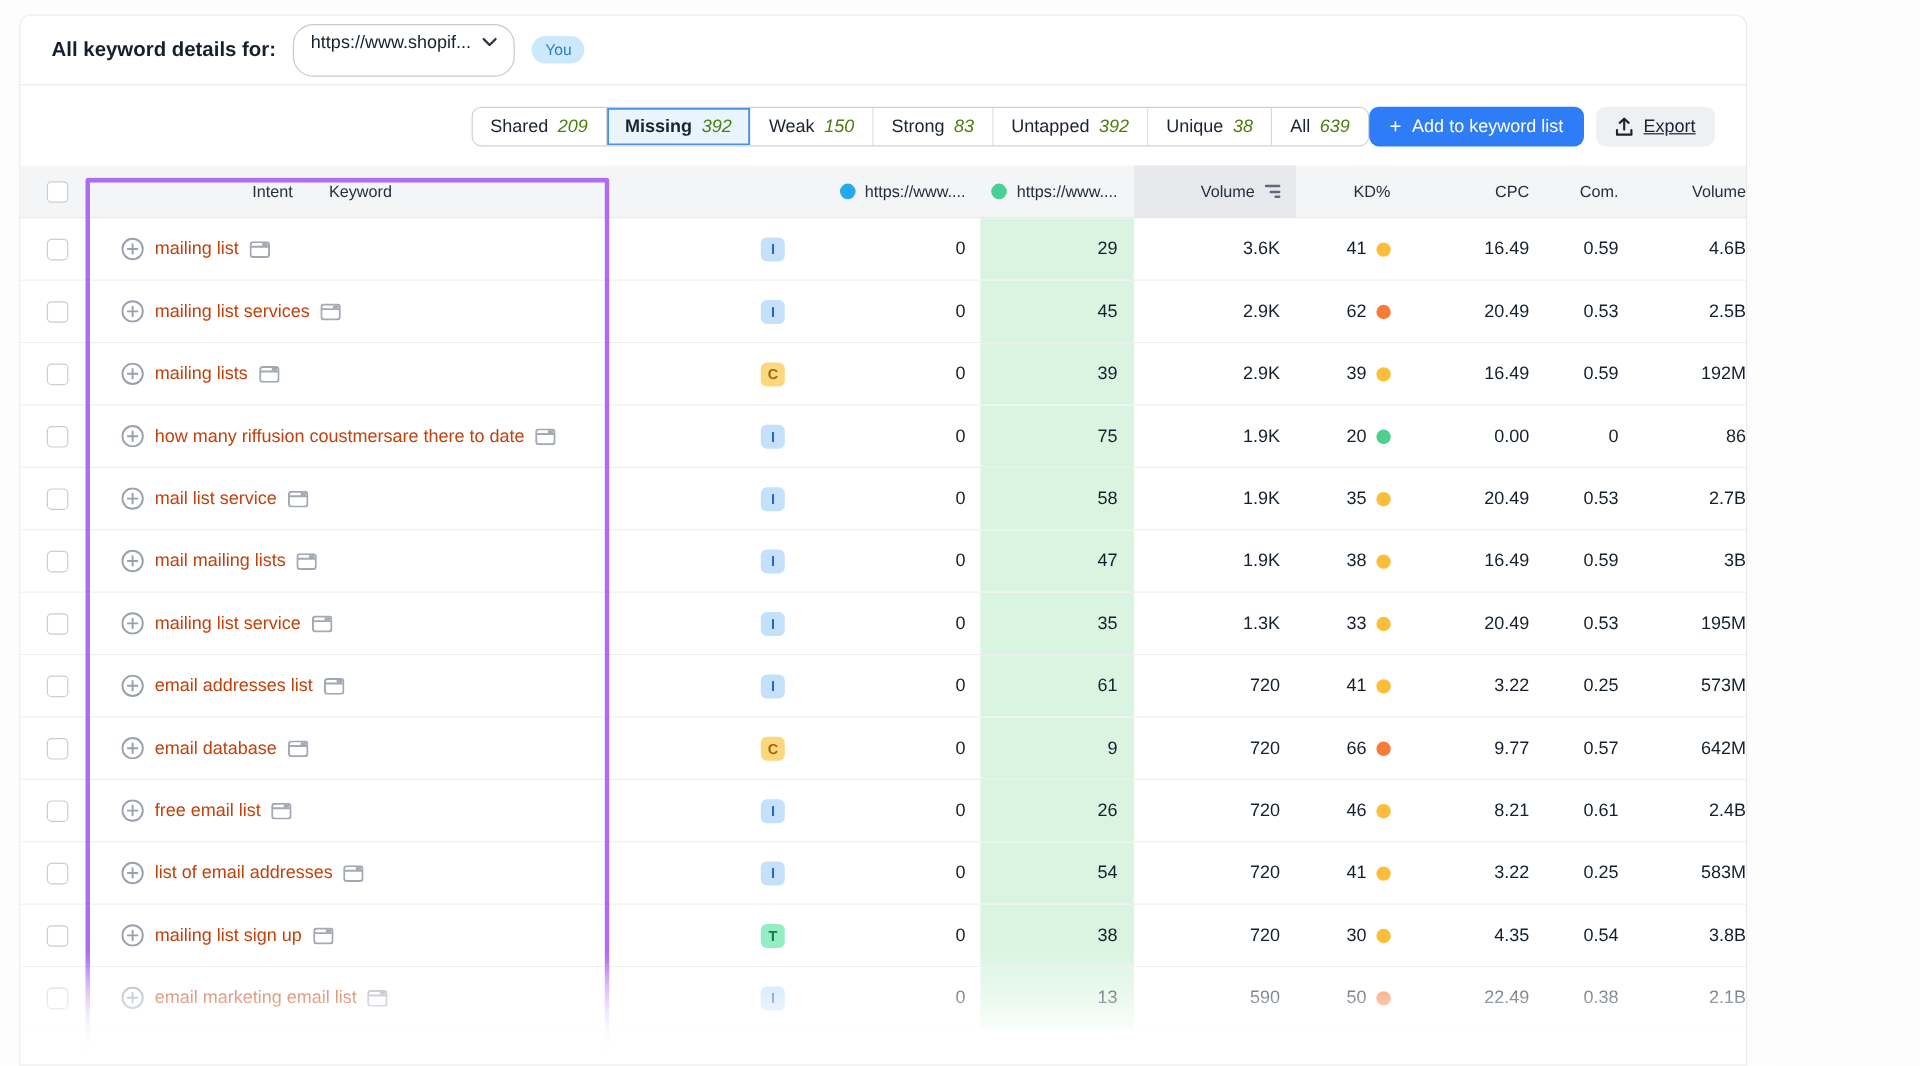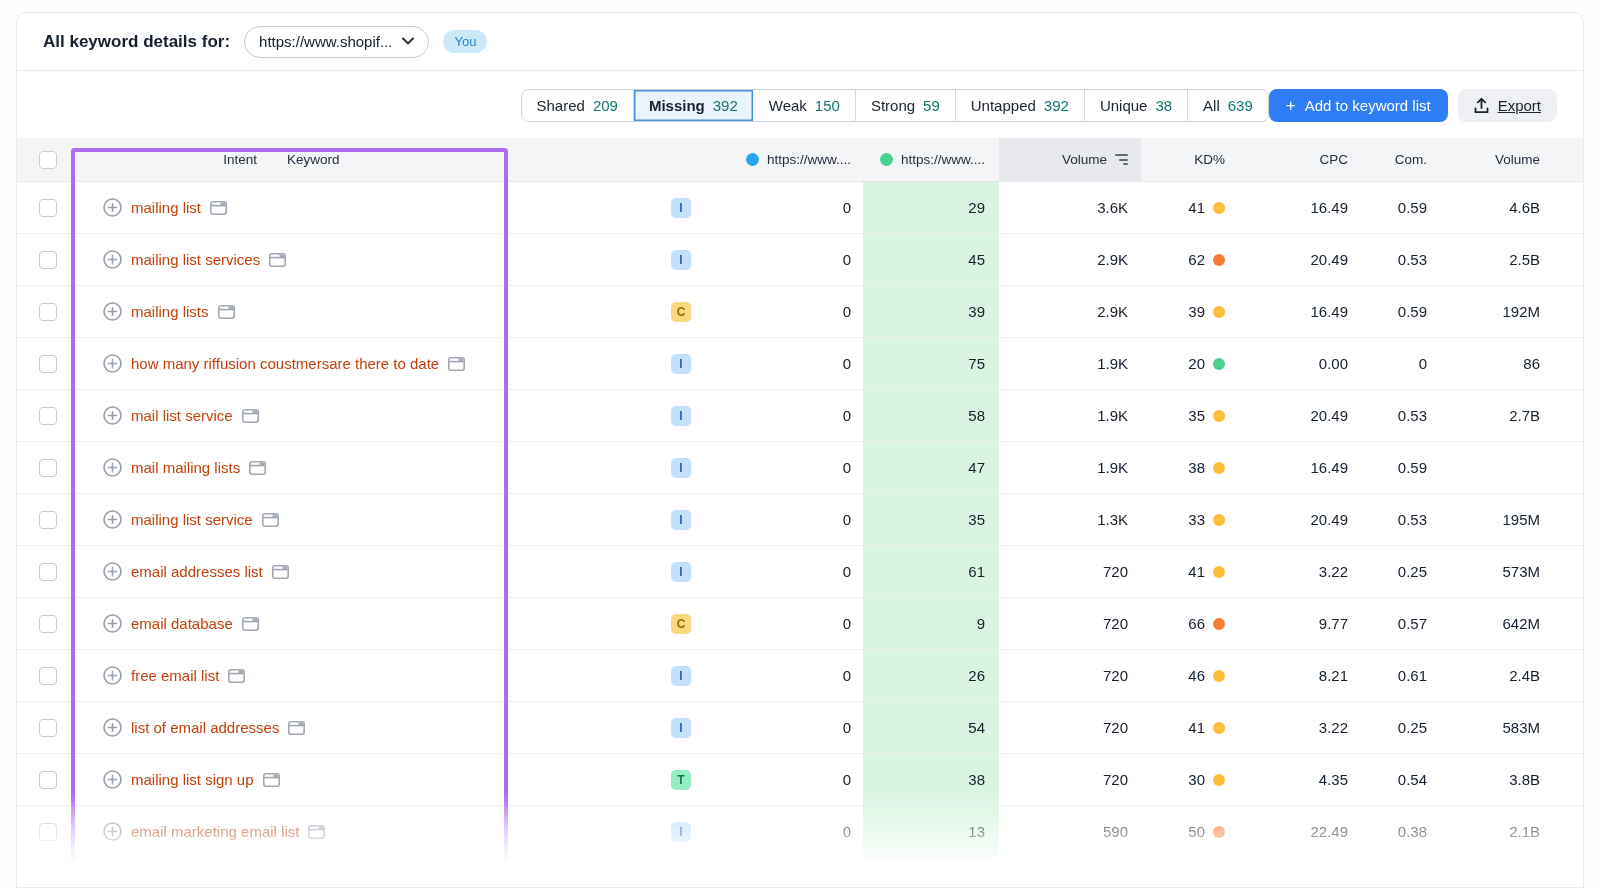--- a/index.html
+++ b/index.html
@@ -1,35 +1,35 @@
 <!DOCTYPE html>
 <html><head>
 <meta charset="utf-8">
 <style>
   * { margin:0; padding:0; box-sizing:border-box; }
   html,body { width:1600px; height:888px; background:#fdfdfd; font-family:"Liberation Sans", sans-serif; overflow:hidden; }
 
-  .card { position:absolute; left:16px; top:12px; width:1568px; height:876px;
+  .card { position:absolute; left:16px; top:12px; width:1440px; height:876px;
           background:#fff; border:1px solid #e8eaee; border-radius:10px 10px 0 0; overflow:hidden; }
 
   
   .topbar { display:flex; align-items:center; gap:14px; height:58px; padding:0 26px; border-bottom:1px solid #e8eaee; }
   .topbar-title { font-size:17px; font-weight:bold; color:#15202e; }
   .domain-select { display:flex; align-items:center; gap:10px; border:1px solid #c6ccd4; border-radius:17px;
-                   padding:6px 14px 7px 14px; font-size:15px; color:#15202e; background:#fff; cursor:pointer; }
+                   padding:6px 14px 19px 14px; font-size:15px; color:#15202e; background:#fff; cursor:pointer; }
   .chev { width:12px; height:8px; }
   .you-badge { background:#cbe9fb; color:#2a7fc0; font-size:13px; padding:4px 11px; border-radius:13px; }
 
   
   .toolbar { display:flex; align-items:center; justify-content:flex-end; padding:18px 26px 16px 26px; }
   .tabs { display:flex; border:1px solid #ccd2d9; border-radius:8px; overflow:hidden; background:#fff; }
   .tab { display:flex; align-items:center; gap:8px; padding:7px 15px; font-size:15px; color:#1a2330;
          border-right:1px solid #d6dae0; cursor:pointer; background:#fff; }
   .tab:last-child { border-right:none; }
-  .tab .count { color:#0f766e; }
+  .tab .count { color:#4d7c0f;font-style:italic; }
   .tab.active { background:#e9f4fd; box-shadow:inset 0 0 0 1.5px #4a90e2; border-right-color:transparent; }
   .tab.active .label { font-weight:bold; }
   .actions { display:flex; gap:10px; }
   .btn-add { display:flex; align-items:center; gap:9px; background:#2e7cf6; color:#fff; border:none;
              font-size:15px; padding:8px 17px; border-radius:8px; cursor:pointer; font-family:inherit; }
   .btn-add .plus { font-size:17px; line-height:1; }
   .btn-export { display:flex; align-items:center; gap:9px; background:#eef0f3; color:#1a2330; border:none;
                 font-size:15px; padding:8px 16px; border-radius:8px; cursor:pointer; font-family:inherit;text-decoration:underline; }
 
   
@@ -113,21 +113,21 @@
         <div class="tab active">
           <span class="label">Missing</span>
           <span class="count">392</span>
         </div>
         <div class="tab">
           <span class="label">Weak</span>
           <span class="count">150</span>
         </div>
         <div class="tab">
           <span class="label">Strong</span>
-          <span class="count">59</span>
+          <span class="count">83</span>
         </div>
         <div class="tab">
           <span class="label">Untapped</span>
           <span class="count">392</span>
         </div>
         <div class="tab">
           <span class="label">Unique</span>
           <span class="count">38</span>
         </div>
         <div class="tab">
@@ -459,20 +459,23 @@
               <span>38</span>
               <span class="kd-dot kd-yellow"></span>
             </span>
           </div>
           <div class="cell c-cpc">
             <span>16.49</span>
           </div>
           <div class="cell c-com">
             <span>0.59</span>
           </div>
+          <div class="cell c-res">
+            <span>3B</span>
+          </div>
         </div>
         <div class="tr">
           <div class="cell c-check">
             <span class="checkbox"></span>
           </div>
           <div class="cell c-keyword">
             <span class="kw">
               <svg class="plus-circle" viewBox="0 0 19 19">
                 <circle cx="9.5" cy="9.5" r="8.5" fill="none" stroke="#98a1ad" stroke-width="1.6"></circle>
                 <path d="M9.5 5.5 V13.5 M5.5 9.5 H13.5" stroke="#98a1ad" stroke-width="1.6" stroke-linecap="round"></path>

